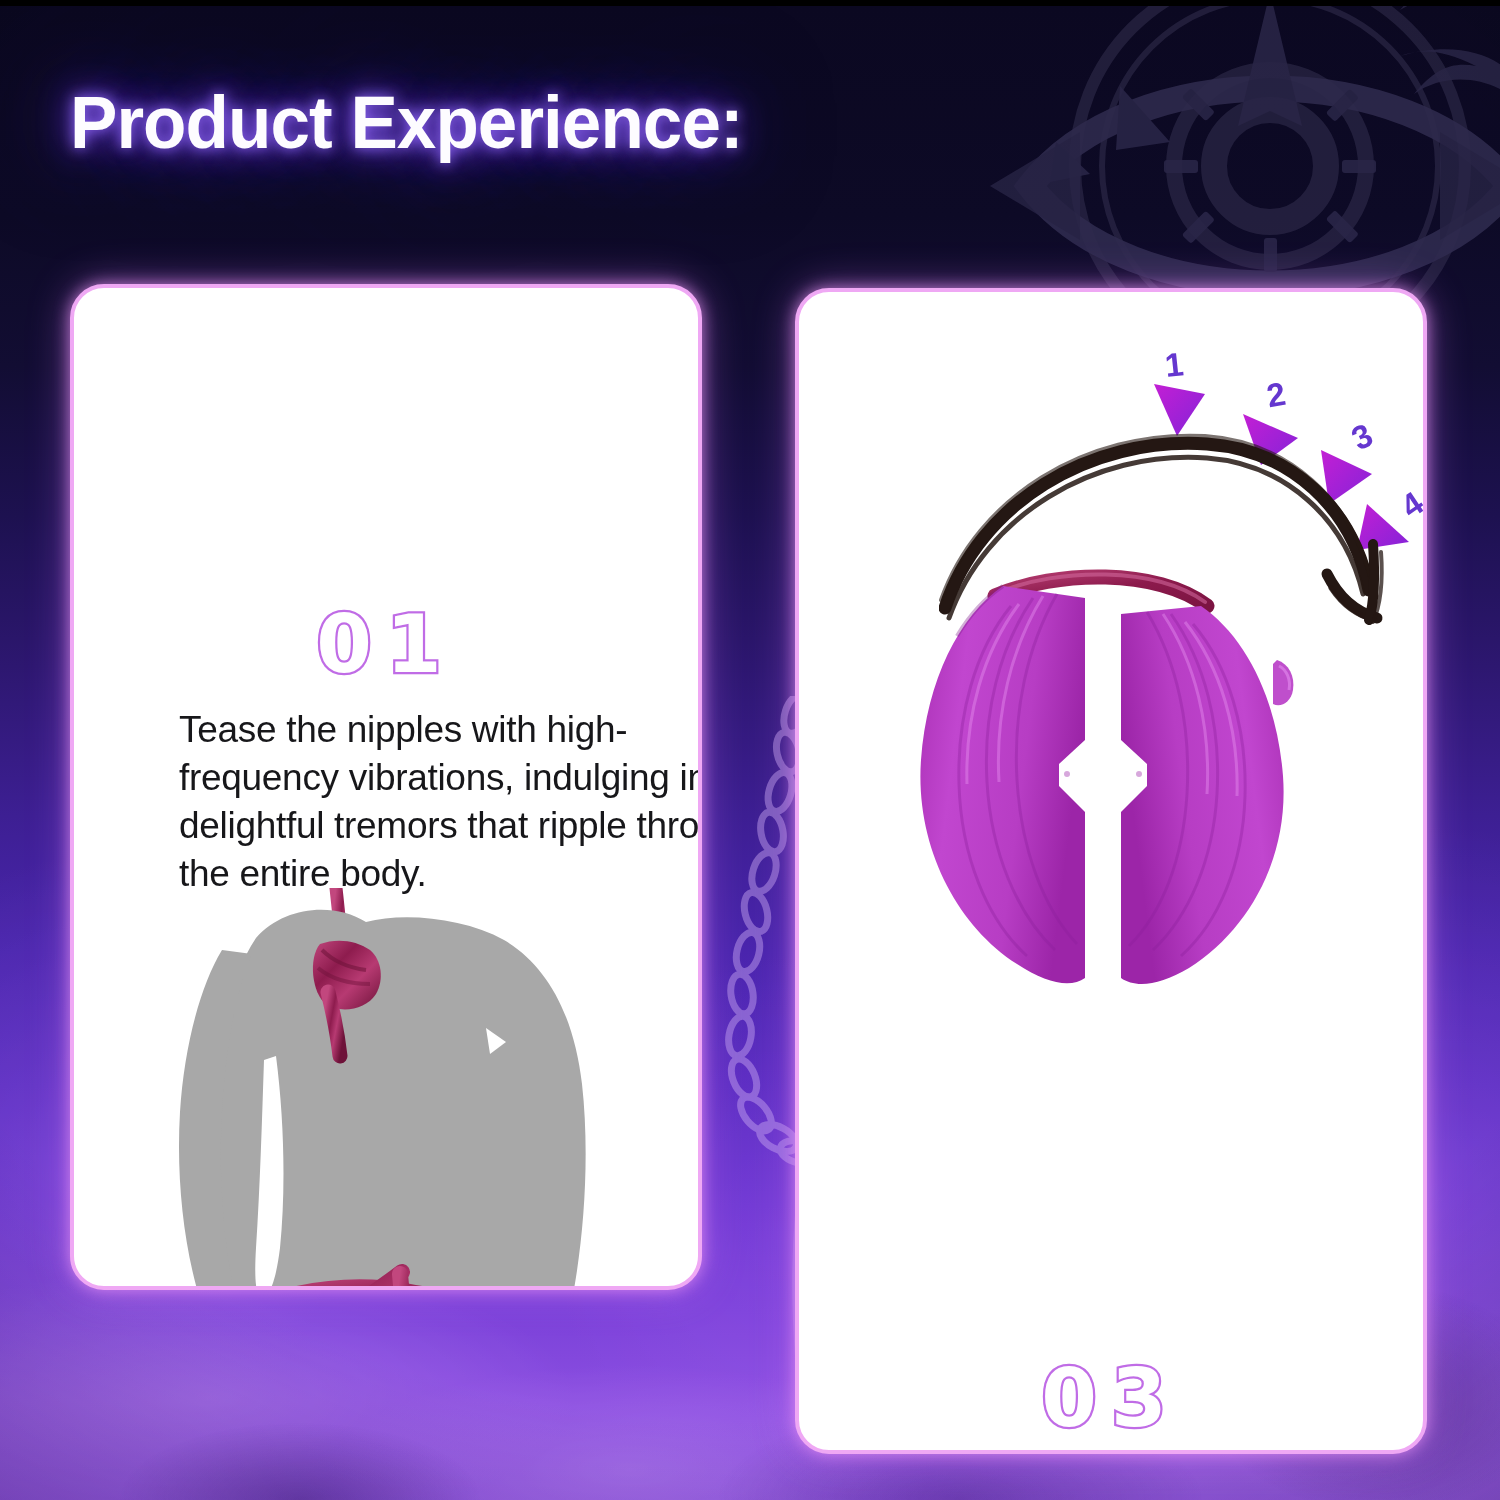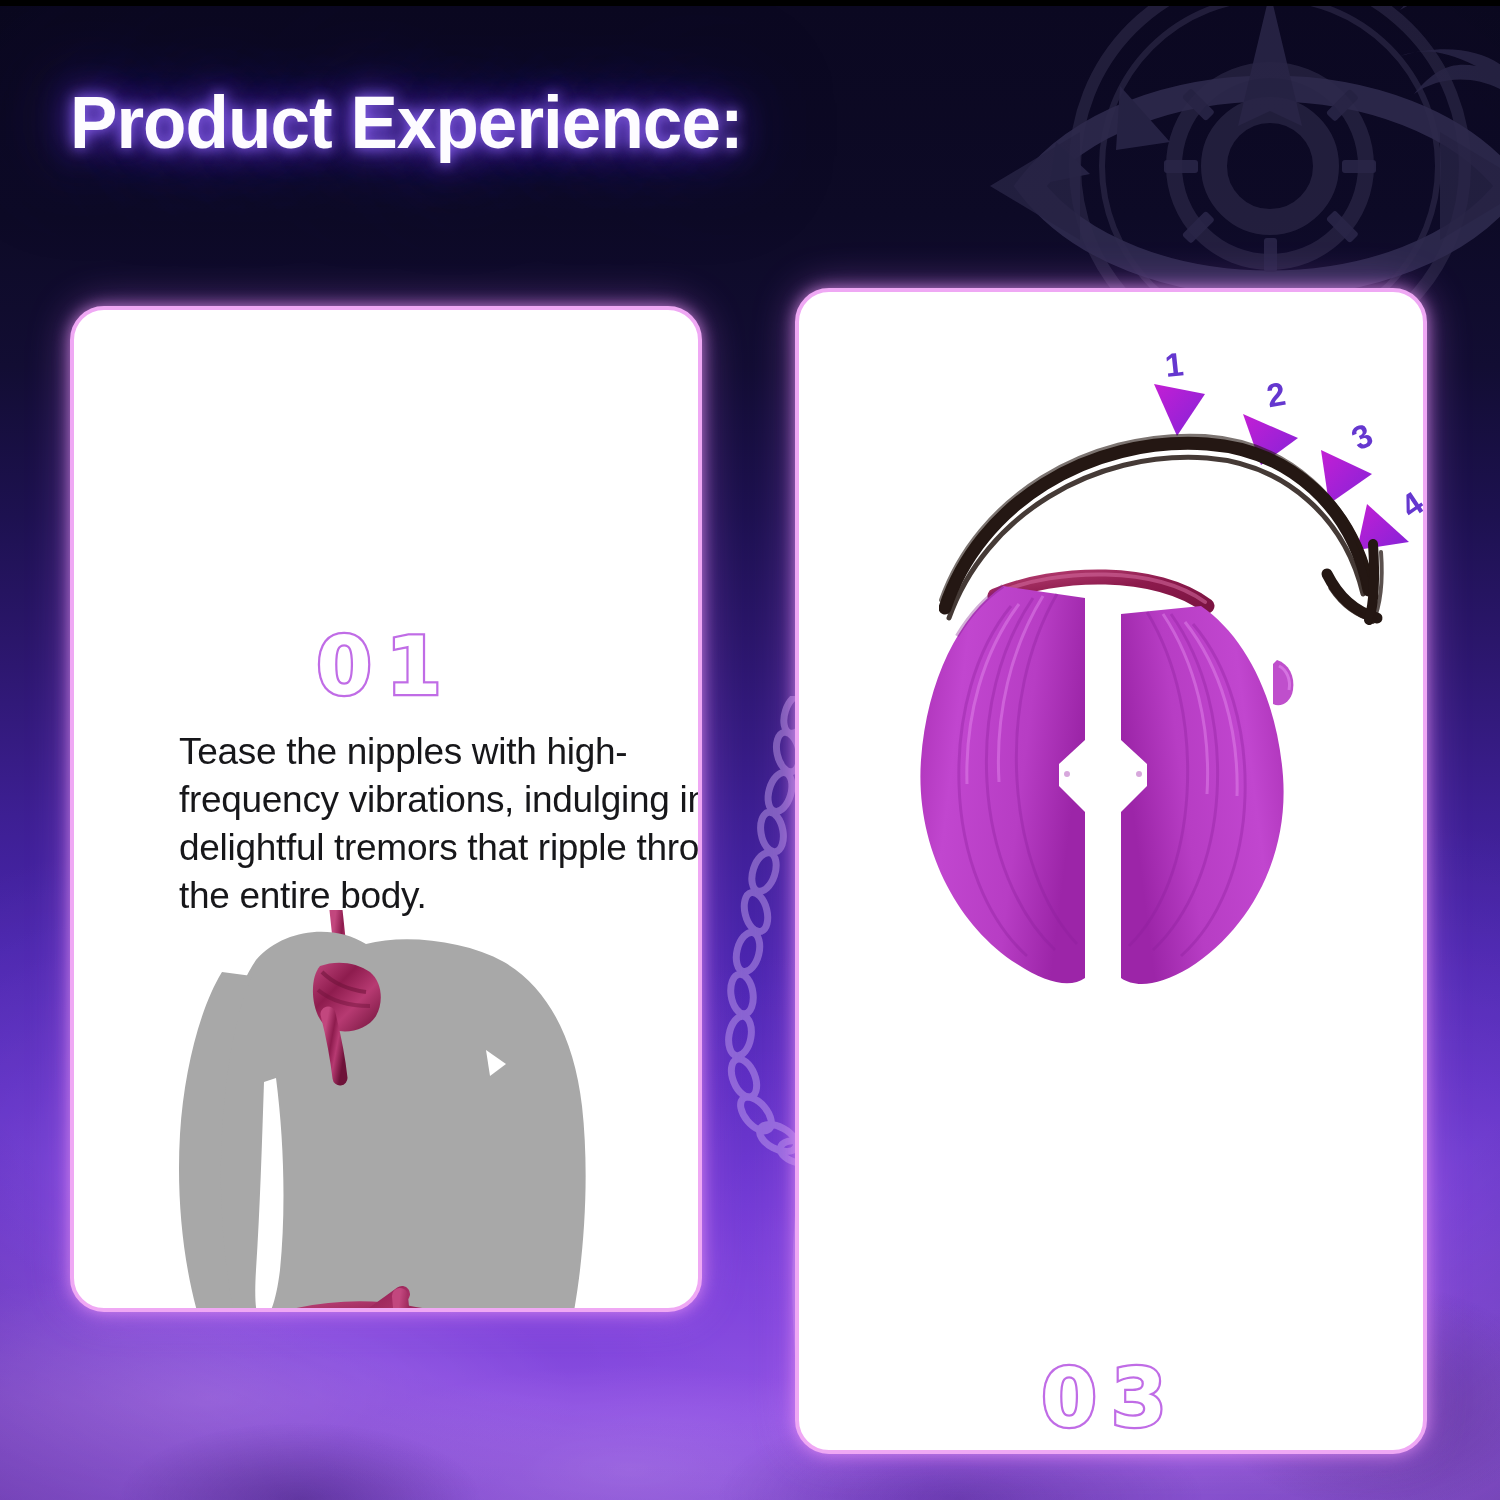--- a/index.html
+++ b/index.html
@@ -87,21 +87,21 @@
   .card {
     position:absolute;
     background:#fff;
     border:4px solid #efa8f4;
     border-radius:34px;
     box-shadow:
       0 0 16px rgba(235,150,245,.75),
       0 0 42px rgba(200,110,240,.45);
     overflow:hidden;
   }
-  #card-1 { left:70px;  top:300px; width:632px; height:1006px; }
+  #card-1 { left:70px;  top:278px; width:632px; height:1006px; }
   #card-2 { left:795px; top:282px; width:632px; height:1166px; }
   #num-1 { top:310px; }
   #num-2 { top:1060px; }
 
   .num-outline {
     position:absolute; left:0; right:0; text-align:center;
     font-size:80px; font-weight:700; letter-spacing:14px;
     font-family:"DejaVu Sans", sans-serif;
     color:#fff;
     -webkit-text-stroke:4.5px #c06ce6;

